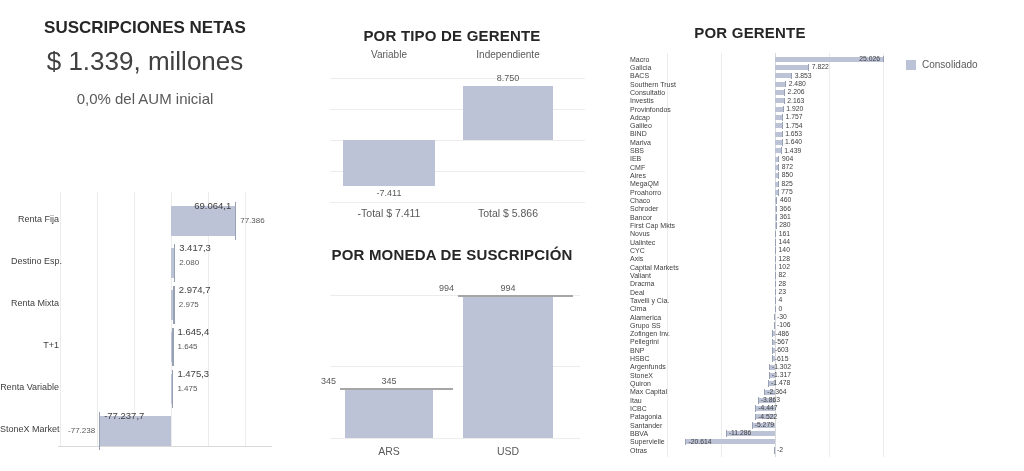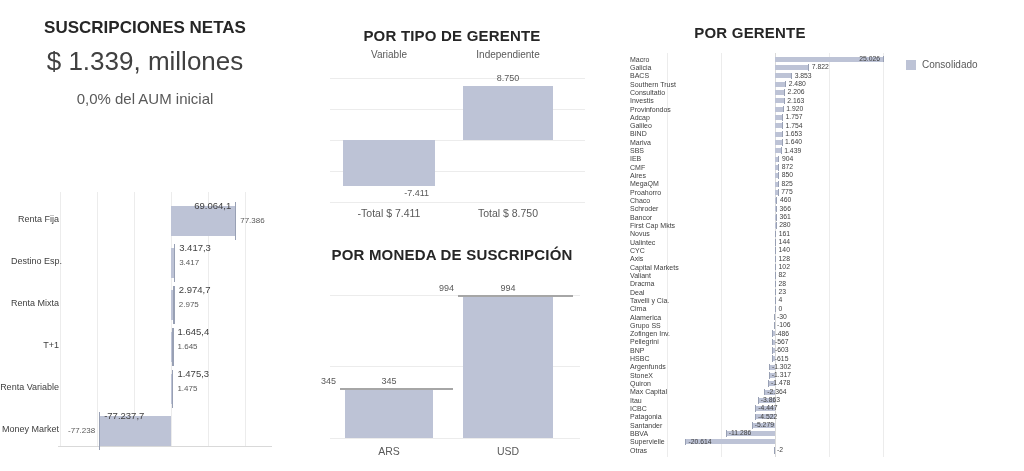--- a/index.html
+++ b/index.html
@@ -46,56 +46,56 @@
       <div class="abs" style="left: 58px; top: 446px; width: 214px; height: 1px; background: rgb(217, 217, 217);"></div>
       <div class="lbl" style="left: 0px; top: 215px; width: 59px; text-align: right; font-size: 9px; color: rgb(64, 64, 64);">Renta Fija</div>
       <div class="abs" style="left: 171px; top: 206px; width: 64.2296px; height: 30px; background: rgb(189, 195, 214);"></div>
       <div class="abs" style="left: 234.73px; top: 202px; width: 1.5px; height: 38px; background: rgb(152, 160, 180);"></div>
       <div class="lbl" style="left: 131.23px; top: 201px; width: 100px; text-align: right; font-size: 9.5px; color: rgb(64, 64, 64);">69.064,1</div>
       <div class="lbl" style="left: 240.23px; top: 217px; font-size: 8px; color: rgb(89, 89, 89);">77.386</div>
       <div class="lbl" style="left: 0px; top: 257px; width: 62px; text-align: right; font-size: 9px; color: rgb(64, 64, 64);">Destino Esp.</div>
       <div class="abs" style="left: 171px; top: 248px; width: 3.17809px; height: 30px; background: rgb(189, 195, 214);"></div>
       <div class="abs" style="left: 173.678px; top: 244px; width: 1.5px; height: 38px; background: rgb(152, 160, 180);"></div>
       <div class="lbl" style="left: 179.178px; top: 243px; font-size: 9.5px; color: rgb(64, 64, 64);">3.417,3</div>
-      <div class="lbl" style="left: 179.178px; top: 259px; font-size: 8px; color: rgb(89, 89, 89);">3.417</div>
+      <div class="lbl" style="left: 179.178px; top: 259px; font-size: 8px; color: rgb(89, 89, 89);">2.080</div>
       <div class="lbl" style="left: 0px; top: 299px; width: 59px; text-align: right; font-size: 9px; color: rgb(64, 64, 64);">Renta Mixta</div>
       <div class="abs" style="left: 171px; top: 290px; width: 2.76647px; height: 30px; background: rgb(189, 195, 214);"></div>
       <div class="abs" style="left: 173.266px; top: 286px; width: 1.5px; height: 38px; background: rgb(152, 160, 180);"></div>
       <div class="lbl" style="left: 178.766px; top: 285px; font-size: 9.5px; color: rgb(64, 64, 64);">2.974,7</div>
       <div class="lbl" style="left: 178.766px; top: 301px; font-size: 8px; color: rgb(89, 89, 89);">2.975</div>
       <div class="lbl" style="left: 0px; top: 341px; width: 59px; text-align: right; font-size: 9px; color: rgb(64, 64, 64);">T+1</div>
       <div class="abs" style="left: 171px; top: 332px; width: 1.53022px; height: 30px; background: rgb(189, 195, 214);"></div>
       <div class="abs" style="left: 172.03px; top: 328px; width: 1.5px; height: 38px; background: rgb(152, 160, 180);"></div>
       <div class="lbl" style="left: 177.53px; top: 327px; font-size: 9.5px; color: rgb(64, 64, 64);">1.645,4</div>
       <div class="lbl" style="left: 177.53px; top: 343px; font-size: 8px; color: rgb(89, 89, 89);">1.645</div>
       <div class="lbl" style="left: 0px; top: 383px; width: 59px; text-align: right; font-size: 9px; color: rgb(64, 64, 64);">Renta Variable</div>
       <div class="abs" style="left: 171px; top: 374px; width: 1.4px; height: 30px; background: rgb(189, 195, 214);"></div>
       <div class="abs" style="left: 171.9px; top: 370px; width: 1.5px; height: 38px; background: rgb(152, 160, 180);"></div>
       <div class="lbl" style="left: 177.4px; top: 369px; font-size: 9.5px; color: rgb(64, 64, 64);">1.475,3</div>
       <div class="lbl" style="left: 177.4px; top: 385px; font-size: 8px; color: rgb(89, 89, 89);">1.475</div>
-      <div class="lbl" style="left: 0px; top: 425px; width: 59px; text-align: right; font-size: 9px; color: rgb(64, 64, 64);">Money Market</div>
+      <div class="lbl" style="left: 0px; top: 425px; width: 59px; text-align: right; font-size: 9px; color: rgb(64, 64, 64);">StoneX Market</div>
       <div class="abs" style="left: 99.1689px; top: 416px; width: 71.8311px; height: 30px; background: rgb(189, 195, 214);"></div>
       <div class="abs" style="left: 98.6689px; top: 412px; width: 1.5px; height: 38px; background: rgb(152, 160, 180);"></div>
       <div class="lbl" style="left: 104.169px; top: 411px; font-size: 9.5px; color: rgb(64, 64, 64);">-77.237,7</div>
       <div class="lbl" style="left: 25.1689px; top: 427px; width: 70px; text-align: right; font-size: 8px; color: rgb(89, 89, 89);">-77.238</div>
     </div>
   <div class="chart-layer" id="chart-tipo-gerente">
       <div class="abs" style="left: 330px; top: 78px; width: 255px; height: 1px; background: rgb(236, 236, 236);"></div>
       <div class="abs" style="left: 330px; top: 109px; width: 255px; height: 1px; background: rgb(236, 236, 236);"></div>
       <div class="abs" style="left: 330px; top: 140px; width: 255px; height: 1px; background: rgb(236, 236, 236);"></div>
       <div class="abs" style="left: 330px; top: 171px; width: 255px; height: 1px; background: rgb(236, 236, 236);"></div>
       <div class="abs" style="left: 330px; top: 202px; width: 255px; height: 1px; background: rgb(236, 236, 236);"></div>
       <div class="lbl" style="left: 329px; top: 50px; width: 120px; text-align: center; font-size: 10px; color: rgb(89, 89, 89);">Variable</div>
       <div class="abs" style="left: 343px; top: 140px; width: 92px; height: 45.9482px; background: rgb(189, 195, 214);"></div>
-      <div class="lbl" style="left: 349px; top: 188.948px; width: 80px; text-align: right; font-size: 9px; color: rgb(89, 89, 89);">-7.411</div>
+      <div class="lbl" style="left: 349px; top: 188.948px; width: 80px; text-align: center; font-size: 9px; color: rgb(89, 89, 89);">-7.411</div>
       <div class="lbl" style="left: 319px; top: 208px; width: 140px; text-align: center; font-size: 10.5px; color: rgb(89, 89, 89);">-Total $ 7.411</div>
       <div class="lbl" style="left: 448px; top: 50px; width: 120px; text-align: center; font-size: 10px; color: rgb(89, 89, 89);">Independiente</div>
       <div class="abs" style="left: 463px; top: 85.75px; width: 90px; height: 54.25px; background: rgb(189, 195, 214);"></div>
       <div class="lbl" style="left: 468px; top: 73.75px; width: 80px; text-align: center; font-size: 9px; color: rgb(89, 89, 89);">8.750</div>
-      <div class="lbl" style="left: 438px; top: 208px; width: 140px; text-align: center; font-size: 10.5px; color: rgb(89, 89, 89);">Total $ 8.750</div>
+      <div class="lbl" style="left: 438px; top: 208px; width: 140px; text-align: center; font-size: 10.5px; color: rgb(89, 89, 89);">Total $ 5.866</div>
     </div>
   <div class="chart-layer" id="chart-moneda">
       <div class="abs" style="left: 330px; top: 295px; width: 250px; height: 1px; background: rgb(236, 236, 236);"></div>
       <div class="abs" style="left: 330px; top: 366px; width: 250px; height: 1px; background: rgb(236, 236, 236);"></div>
       <div class="abs" style="left: 330px; top: 438px; width: 250px; height: 1px; background: rgb(236, 236, 236);"></div>
       <div class="abs" style="left: 345px; top: 388.7px; width: 88px; height: 49.3005px; background: rgb(189, 195, 214);"></div>
       <div class="abs" style="left: 340px; top: 387.7px; width: 113px; height: 2px; background: rgb(166, 166, 166);"></div>
       <div class="lbl" style="left: 298px; top: 376.7px; width: 38px; text-align: right; font-size: 9px; color: rgb(89, 89, 89);">345</div>
       <div class="lbl" style="left: 345px; top: 376.7px; width: 88px; text-align: center; font-size: 9px; color: rgb(89, 89, 89);">345</div>
       <div class="lbl" style="left: 349px; top: 446px; width: 80px; text-align: center; font-size: 10.5px; color: rgb(89, 89, 89);">ARS</div>

